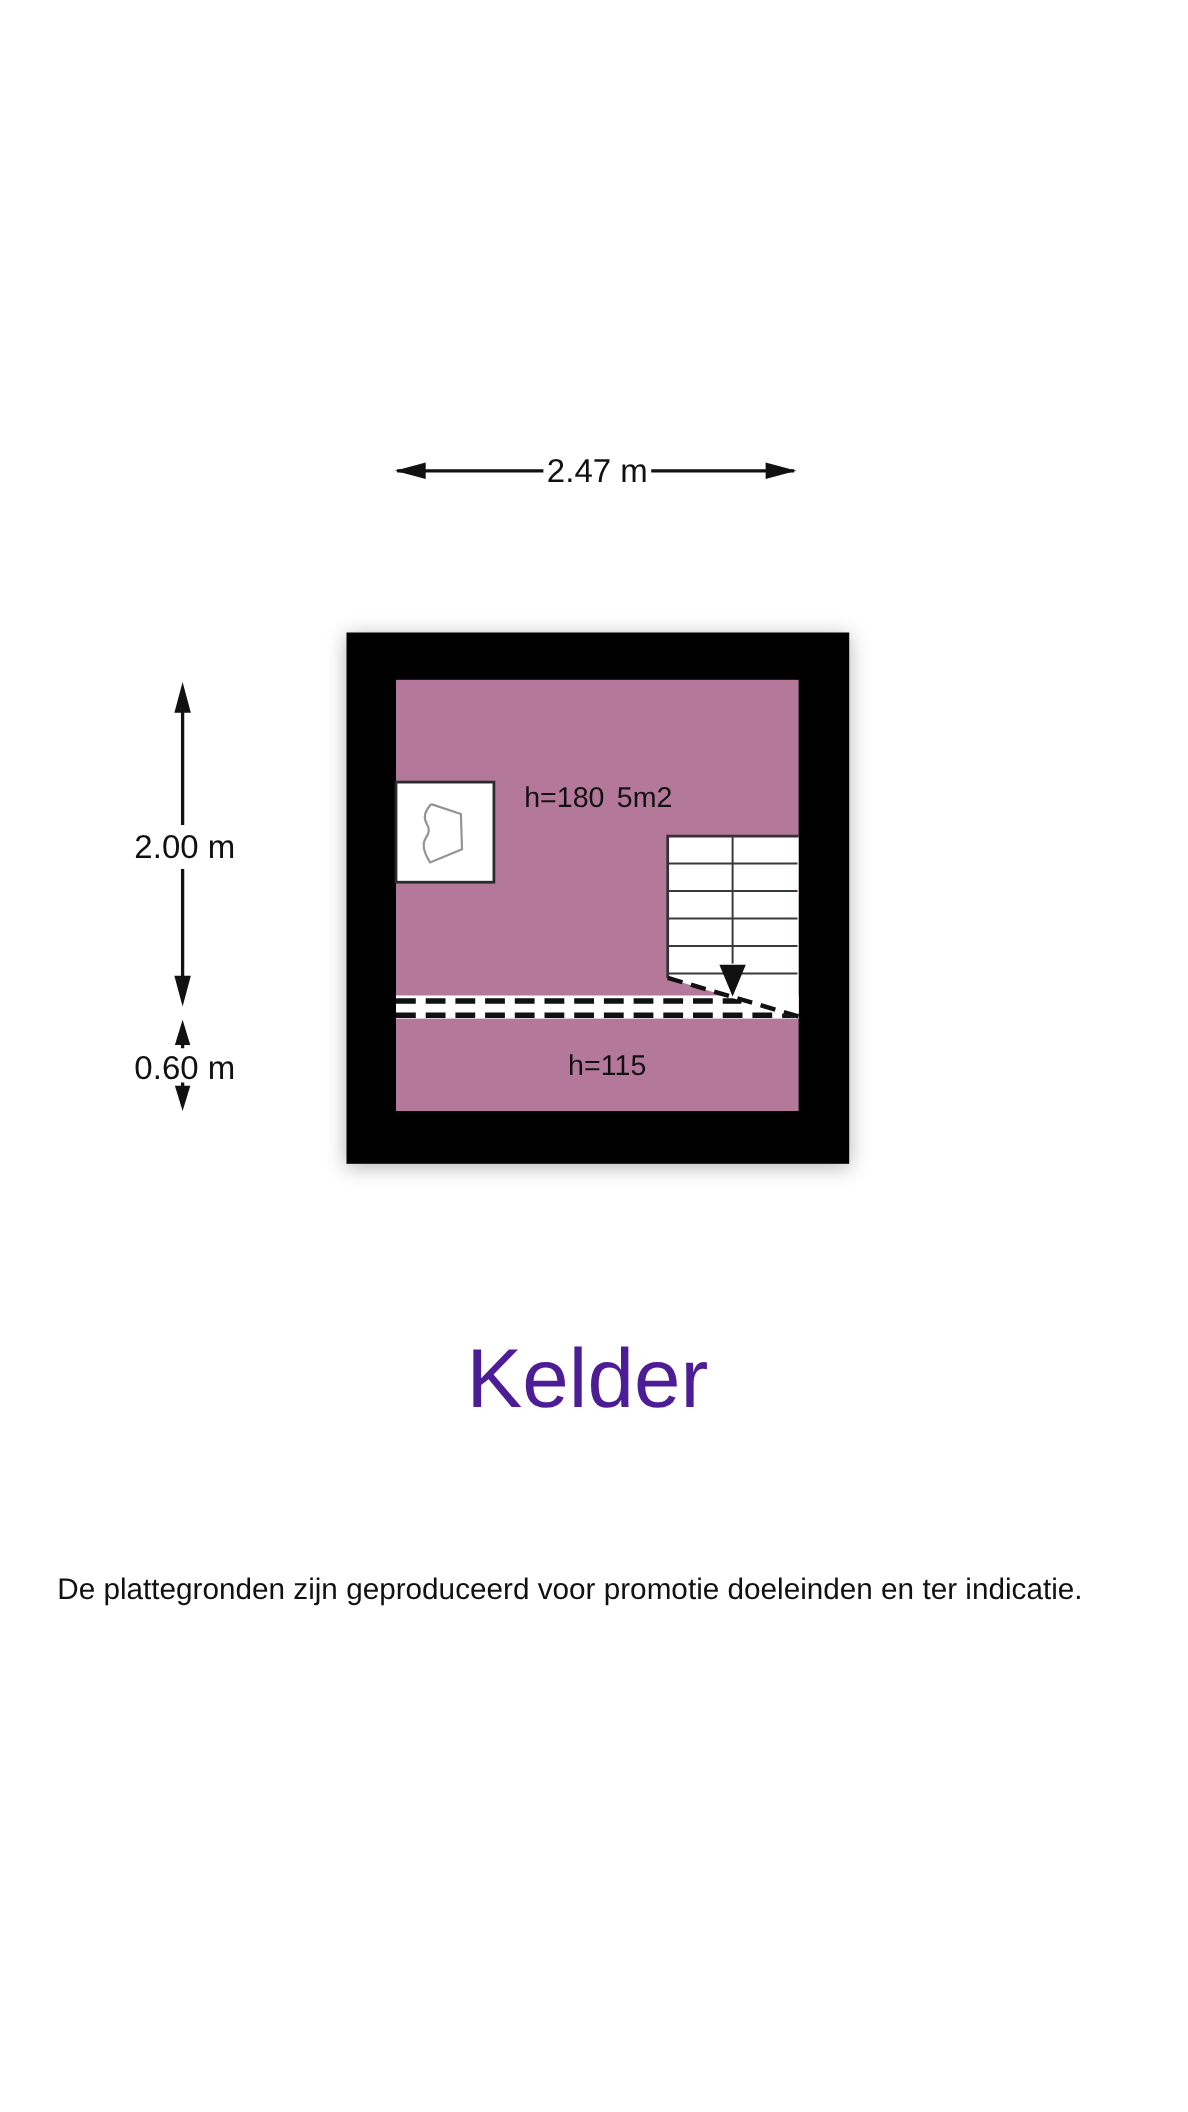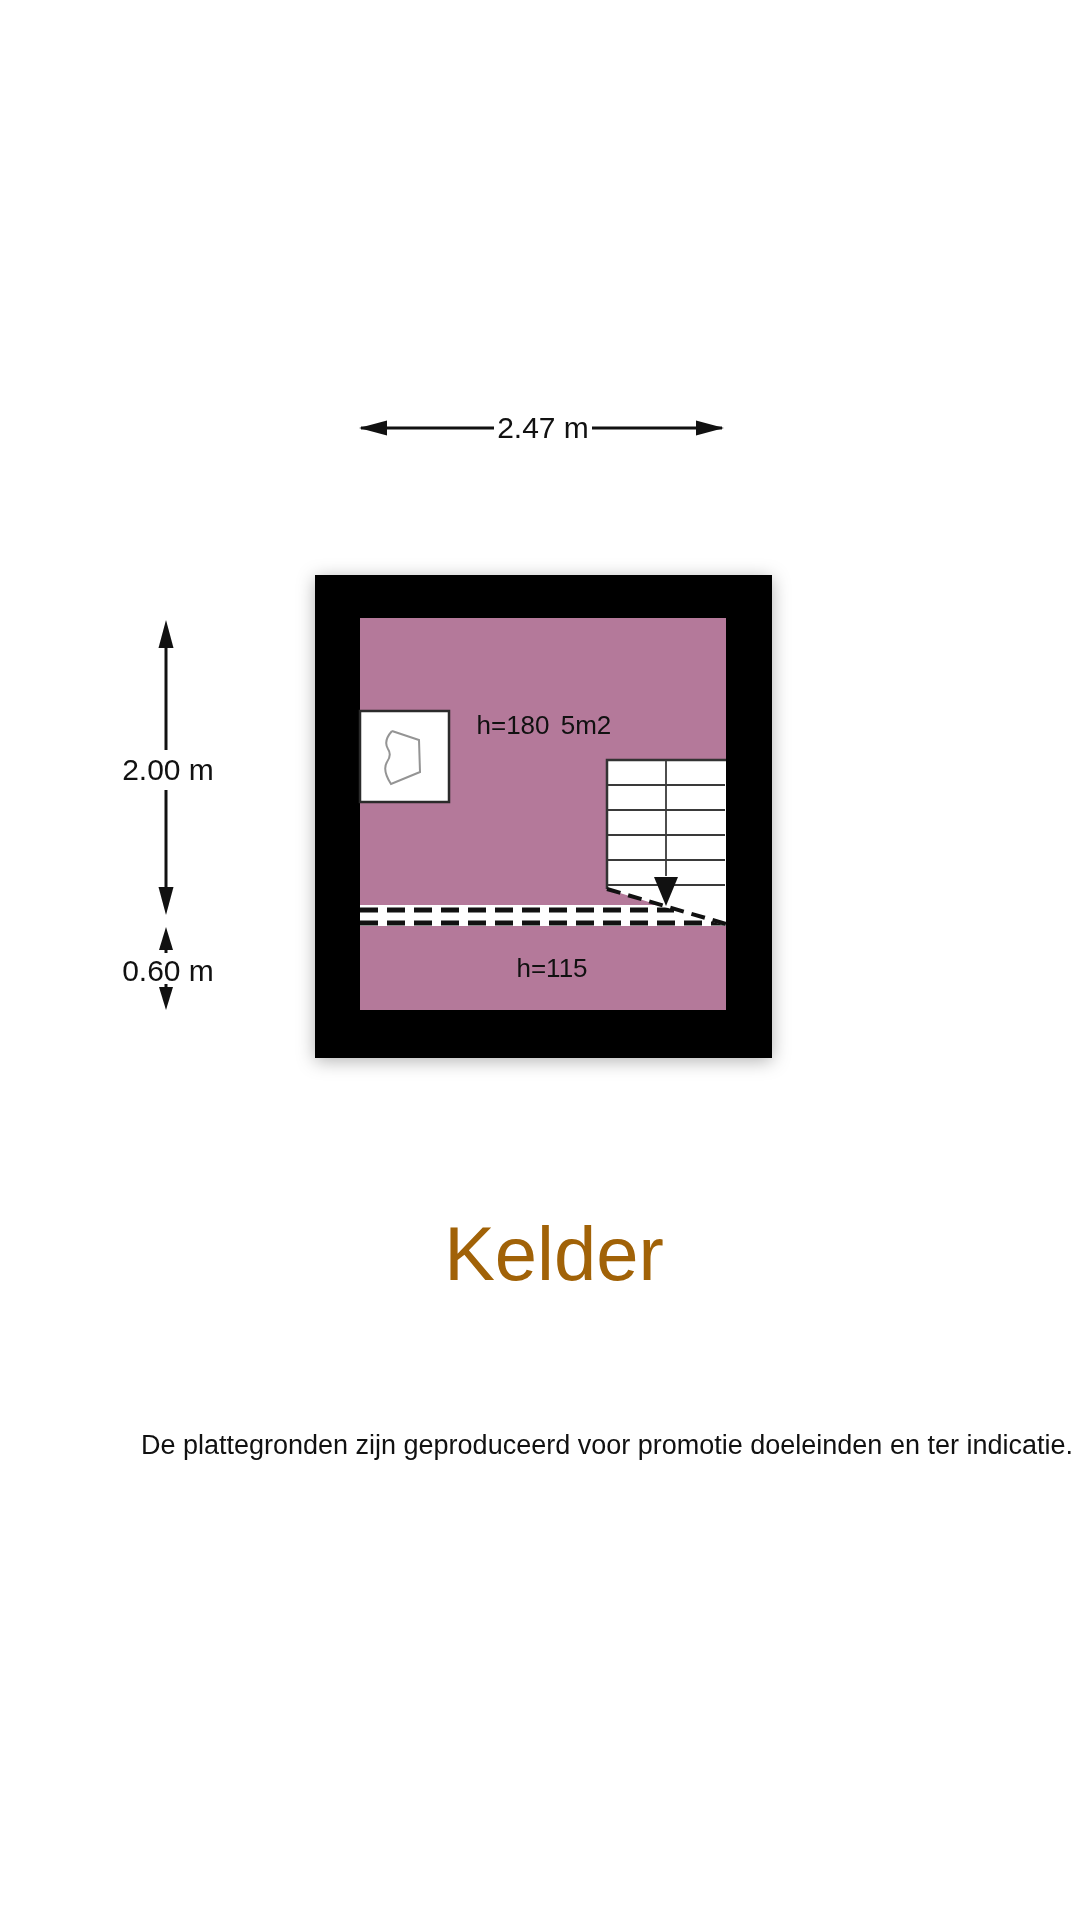--- a/index.html
+++ b/index.html
@@ -19,34 +19,34 @@
   }
   svg.plan text {
     font-family: "Liberation Sans", sans-serif;
     fill: #111111;
   }
   .dim-label { font-size: 30px; }
   .room-label { font-size: 26px; }
   .outer-wall { filter: drop-shadow(0px 3px 9px rgba(0,0,0,0.30)); }
   .page-title {
     position: absolute;
-    left: 512px;
+    left: 492px;
     top: 1216px;
     transform: translateX(-50%);
     font-size: 76px;
     line-height: 76px;
-    color: #a16207;
+    color: #4c1d95;
     white-space: nowrap;
   }
   .disclaimer {
     position: absolute;
     left: 0;
     top: 1428px;
     width: 1021px;
-    text-align: right;
+    text-align: left;
     font-size: 27px;
     line-height: 35px;
     color: #111111;
     padding-left: 10px;
   }
 </style>
 </head>
 <body>
 
 <div class="canvas">

